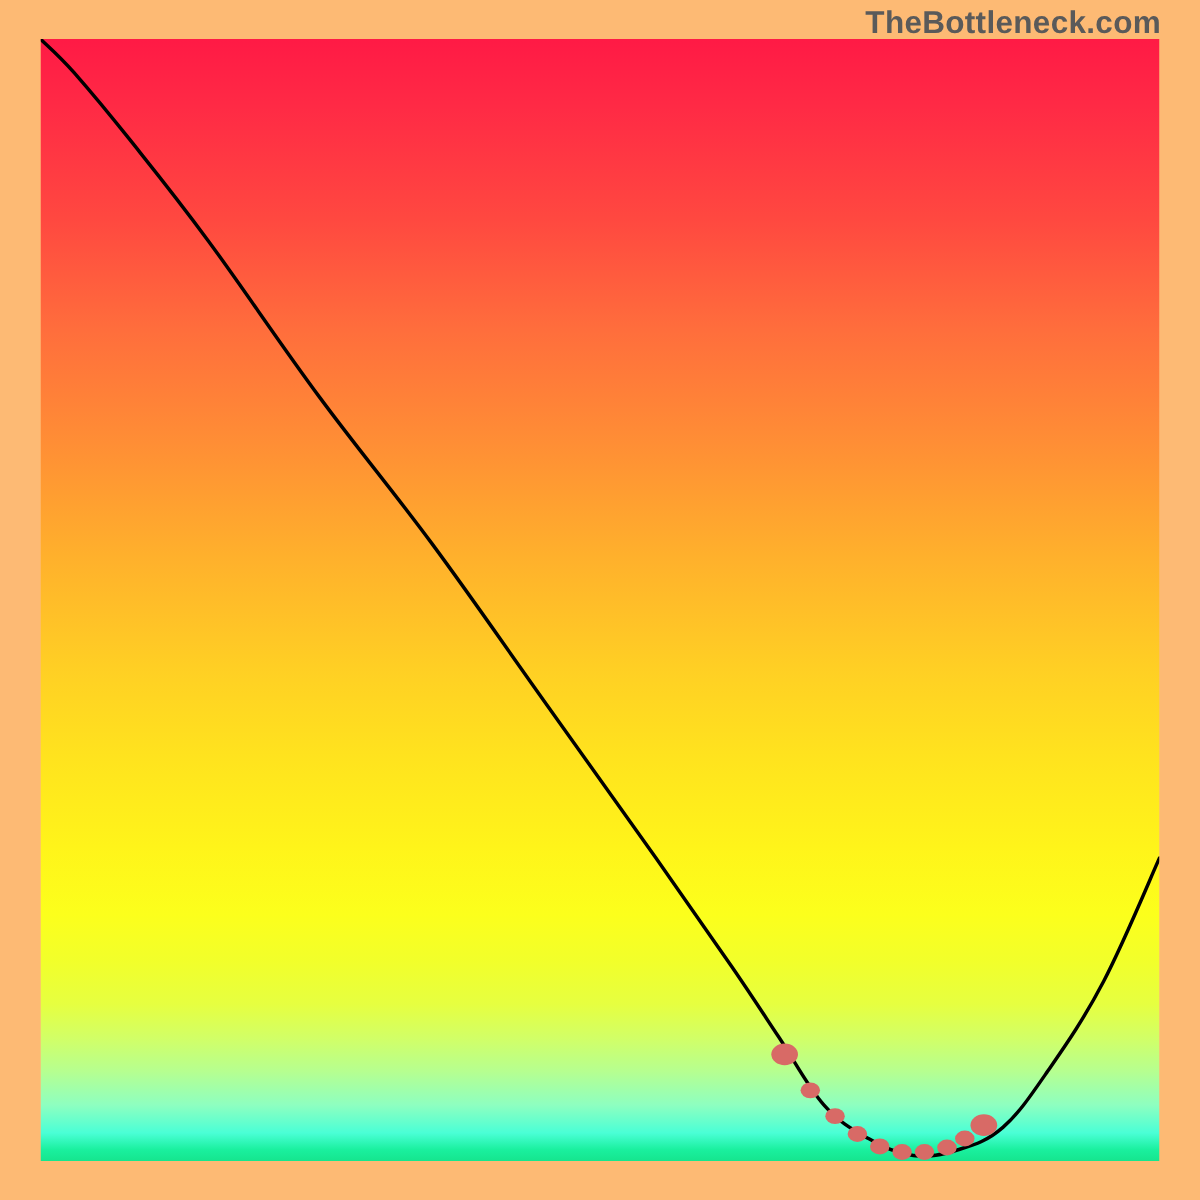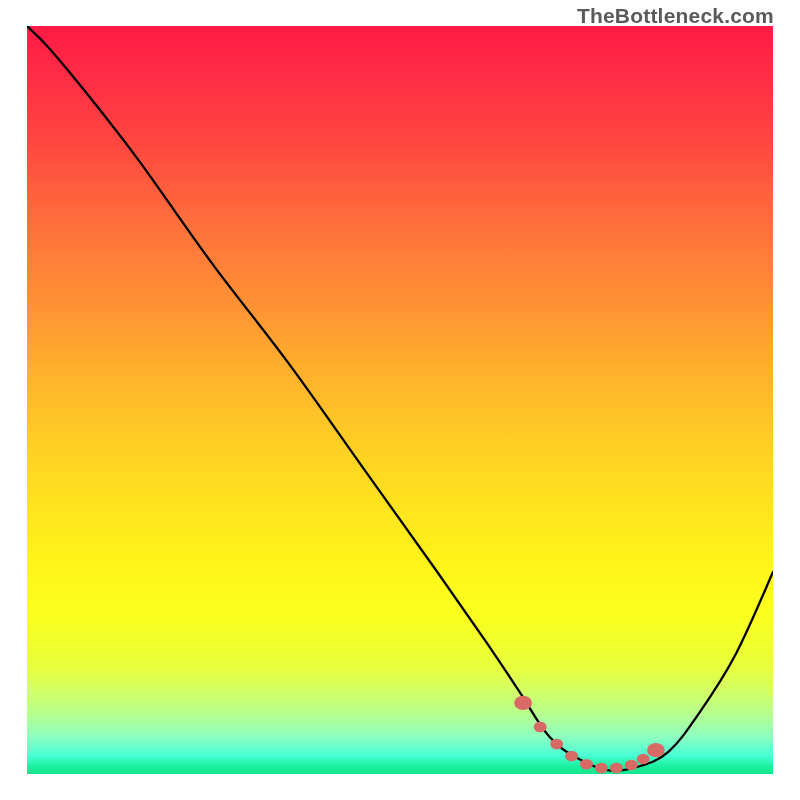--- a/index.html
+++ b/index.html
@@ -2,21 +2,21 @@
 <html><head>
 <meta charset="utf-8">
 <style>
   * { margin: 0; padding: 0; box-sizing: border-box; }
   html, body { width: 800px; height: 800px; overflow: hidden; }
   body { background: #000; font-family: Arial, Helvetica, sans-serif; }
   .frame {
     position: absolute;
     left: 0; top: 0;
     width: 800px; height: 800px;
-    background: #ffffff;
+    background: #fdba74;
   }
   .plot-area {
     position: absolute;
     left: 27px;
     top: 26px;
     width: 746px;
     height: 748px;
     overflow: hidden;
   }
   .gradient {

